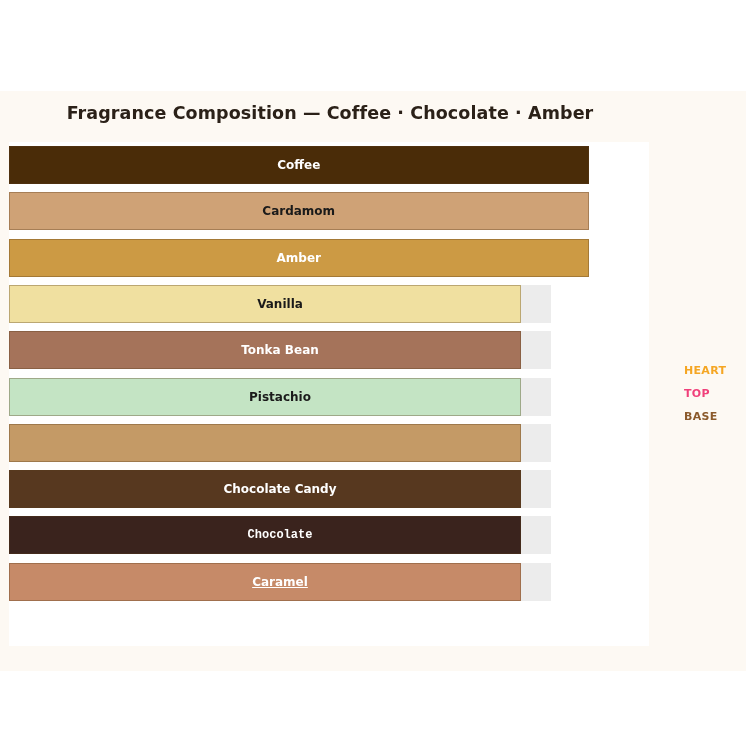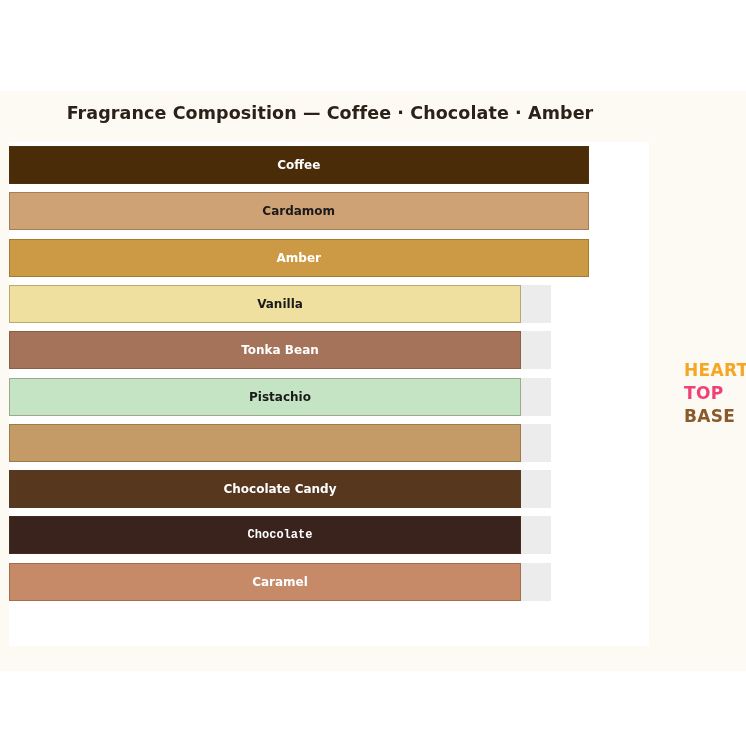--- a/index.html
+++ b/index.html
@@ -84,21 +84,21 @@
   }
 
   
   #legend {
     position: absolute;
     left: 684px;
     top: 268px;
     width: 58px;
   }
   .legend-entry {
-    font-size: 17px;
+    font-size: 11px;
     font-weight: bold;
     line-height: 23px;
     letter-spacing: 0.3px;
     white-space: nowrap;
   }
 </style>
 </head>
 <body>
 
 <div id="figure">
@@ -147,21 +147,21 @@
         <div class="bar-label" style="left: 0px; width: 542px; color: rgb(255, 255, 255); border-radius: 16px;">Chocolate Candy</div>
       </div>
       <div class="bar-row" style="top: 370.4px; font-family: Liberation Mono, monospace;">
         <div class="bar-track" style="background: rgb(236, 236, 236);"></div>
         <div class="bar-fill" style="width: 512.4px; background: rgb(58, 35, 29);"></div>
         <div class="bar-label" style="left: 0px; width: 542px; color: rgb(255, 255, 255);">Chocolate</div>
       </div>
       <div class="bar-row" style="top: 416.7px;">
         <div class="bar-track" style="background: rgb(236, 236, 236);"></div>
         <div class="bar-fill" style="width: 512.4px; background: rgb(198, 138, 104);"></div>
-        <div class="bar-label" style="left: 0px; width: 542px; color: rgb(255, 255, 255);">Caramel</div>
+        <div class="bar-label" style="left: 0px; width: 542px; color: rgb(255, 255, 255); text-decoration: underline;">Caramel</div>
       </div>
     </div>
 
   <div id="legend">
 
   <div class="legend-entry" style="color: rgb(245, 166, 35);">HEART</div>
       <div class="legend-entry" style="color: rgb(240, 64, 122);">TOP</div>
       <div class="legend-entry" style="color: rgb(139, 90, 43);">BASE</div>
     </div>
 

